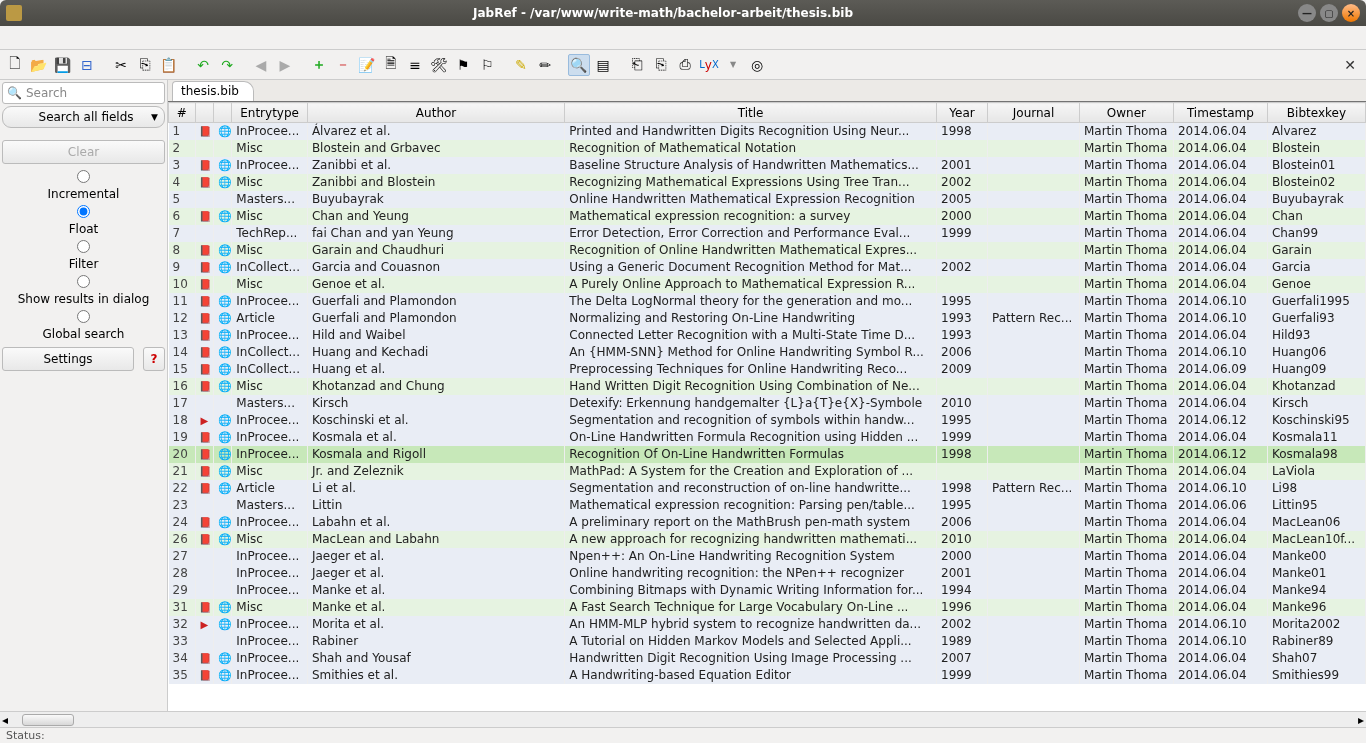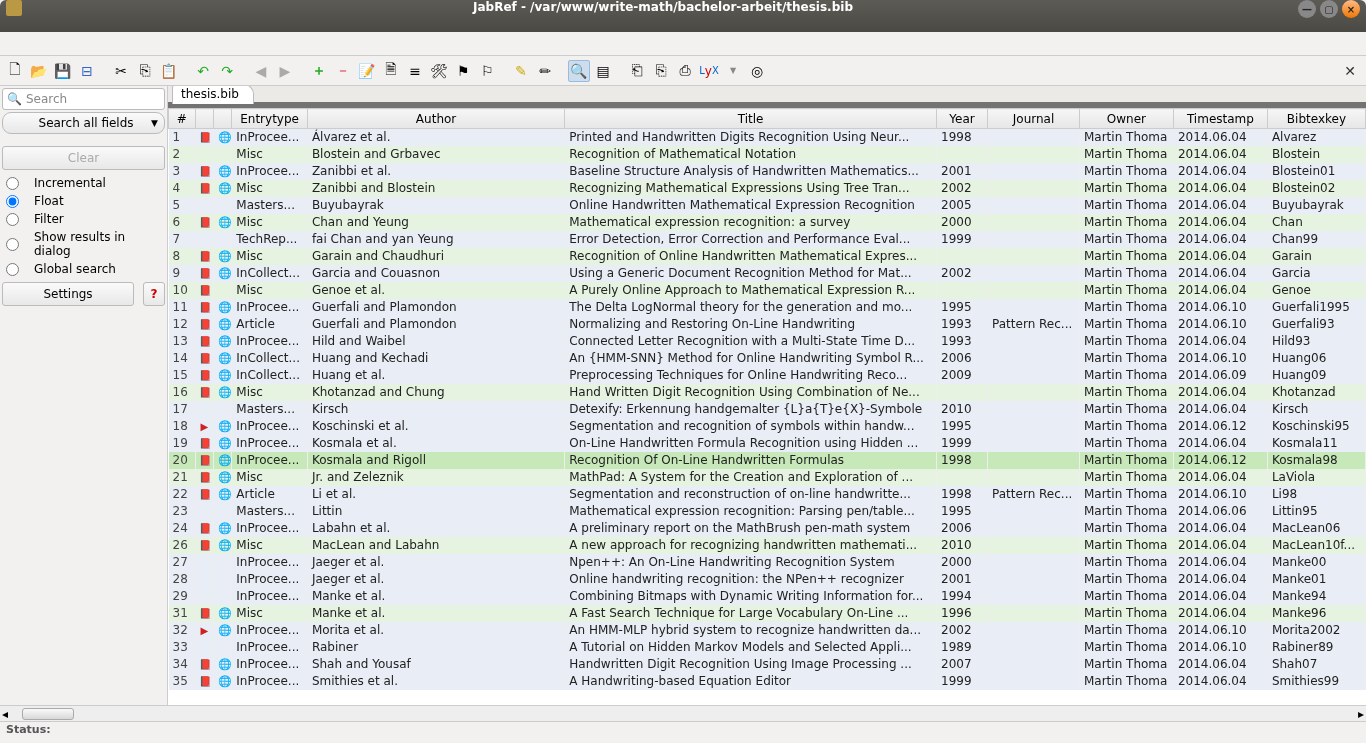--- a/index.html
+++ b/index.html
@@ -1,56 +1,56 @@
 <!DOCTYPE html>
 <html><head>
 <meta charset="utf-8">
 <style>
 * { margin: 0; padding: 0; box-sizing: border-box; font-family: "DejaVu Sans", "Liberation Sans", sans-serif; font-size: 12px; }
 body { width: 1366px; height: 743px; background: #f2f1f0; display: flex; flex-direction: column; overflow: hidden; }
-.titlebar { height: 32px; background: linear-gradient(#5c5b56,#4a4944); color: #fff; display: flex; align-items: flex-start; padding: 0 6px; font-weight: bold; border-radius: 6px 6px 0 0; }
+.titlebar { height: 26px; background: linear-gradient(#5c5b56,#4a4944); color: #fff; display: flex; align-items: center; padding: 0 6px; font-weight: bold; border-radius: 6px 6px 0 0; }
 .titlebar .appicon { width: 16px; height: 16px; background: #b94; border-radius: 2px; margin-right: 6px; flex-shrink: 0; }
 .titlebar .title { flex: 1; text-align: center; }
 .titlebar .winbtns { display: flex; gap: 4px; }
 .titlebar .winbtn { width: 18px; height: 18px; border-radius: 9px; background: #888; display: flex; align-items: center; justify-content: center; color: #222; font-size: 10px; cursor: pointer; }
 .titlebar .winbtn.close { background: linear-gradient(#fb8, #e70); }
 .menubar { height: 24px; background: #f2f1f0; display: flex; align-items: center; padding: 0 8px; border-bottom: 1px solid #ccc; }
 .menubar .menuitem { padding: 3px 8px; cursor: pointer; margin-top: 36px; }
 .menubar .menuitem u { text-decoration: underline; }
 .toolbar { height: 30px; background: #f2f1f0; display: flex; align-items: center; padding: 0 4px; gap: 2px; border-bottom: 1px solid #ccc; }
 .toolbar .tbtn { width: 22px; height: 22px; display: flex; align-items: center; justify-content: center; cursor: pointer; border-radius: 2px; font-size: 14px; }
 .toolbar .tsep { width: 8px; }
 .toolbar .closex { margin-left: auto; margin-right: 6px; font-size: 14px; cursor: pointer; color: #333; }
 .mainrow { flex: 1; display: flex; overflow: hidden; }
 .sidebar { width: 168px; background: #f2f1f0; border-right: 1px solid #ccc; padding: 2px; display: flex; flex-direction: column; gap: 2px; }
 .searchbox { height: 22px; background: #fff; border: 1px solid #bbb; border-radius: 3px; display: flex; align-items: center; padding: 0 4px; color: #888; gap: 4px; }
 .dropdown { height: 22px; background: linear-gradient(#fafafa,#e8e8e8); border: 1px solid #bbb; border-radius: 9px; display: flex; align-items: center; padding: 0 6px; cursor: pointer; justify-content: space-between; }
 .sidebtn { height: 24px; background: linear-gradient(#fafafa,#e8e8e8); border: 1px solid #bbb; border-radius: 3px; display: flex; align-items: center; justify-content: center; cursor: pointer; }
 .sidebtn.disabled { color: #aaa; margin-top: 10px; }
 .radiolist { padding: 2px 4px; }
-.radiolist label { display: flex; align-items: center; gap: 15px; padding: 2px 0; cursor: pointer; }
+.radiolist label { display: flex; align-items: center; gap: 4px; padding: 2px 0; cursor: pointer; flex-direction: column; }
 .settingsrow { display: flex; gap: 9px; justify-content: space-between; }
 .settingsrow .sidebtn { flex: 1; }
 .helpbtn { width: 22px; height: 24px; background: linear-gradient(#fafafa,#e8e8e8); border: 1px solid #bbb; border-radius: 3px; display: flex; align-items: center; justify-content: center; cursor: pointer; color: #c00; font-weight: bold; }
 .workarea { flex: 1; display: flex; flex-direction: column; overflow: hidden; }
-.tabrow { height: 22px; background: #eceae7; display: flex; align-items: center; padding-left: 4px; border-bottom: 6px solid #737373; }
+.tabrow { height: 22px; background: #eceae7; display: flex; align-items: flex-end; padding-left: 4px; border-bottom: 1px solid #737373; }
 .tab { height: 20px; background: #fff; border: 1px solid #bbb; border-bottom: none; border-radius: 4px 10px 0 0; padding: 2px 14px 0 8px; font-size: 12px; cursor: pointer; }
 .tablewrap { flex: 1; overflow: auto; background: #fff; }
 table { border-collapse: collapse; width: 100%; table-layout: fixed; }
 th { background: linear-gradient(#f6f6f6,#e6e6e6); border: 1px solid #ccc; font-weight: normal; padding: 2px 4px; height: 20px; font-size: 12px; text-align: center; position: sticky; top: 0; overflow: hidden; white-space: nowrap; text-overflow: ellipsis; }
 td { border-right: 1px solid #eee; padding: 0 4px; height: 17px; font-size: 12px; white-space: nowrap; overflow: hidden; text-overflow: ellipsis; color: #222; background: var(--rowbg,#fff); }
 td.num { text-align: left; color: #444; }
 tr.blue td { --rowbg: #e9edf5; }
 tr.green td { --rowbg: #e6f3e1; }
 tr.hilite td { --rowbg: #c7e8b9; }
 .pdfico { color: #c22; font-size: 10px; text-align: center; }
 .urlico { color: #27c; font-size: 11px; text-align: center; }
 .scrollbar { height: 16px; background: #eee; border-top: 1px solid #ccc; display: flex; align-items: center; }
 .scrollbar .thumb { width: 52px; height: 12px; background: linear-gradient(#fafafa,#d8d8d8); border: 1px solid #aaa; border-radius: 3px; margin-left: 12px; cursor: pointer; }
-.statusbar { height: 22px; background: #f2f1f0; border-top: 1px solid #ccc; padding: 1px 6px; font-size: 11px; color: #555; font-weight: bold; }
+.statusbar { height: 16px; background: #f2f1f0; border-top: 1px solid #ccc; padding: 1px 6px; font-size: 11px; color: #555; }
 </style>
 </head>
 <body>
 
 <div class="titlebar">
   <div class="appicon"></div>
   <div class="title">JabRef - /var/www/write-math/bachelor-arbeit/thesis.bib</div>
   <div class="winbtns">
     <div class="winbtn">—</div>
     <div class="winbtn">▢</div>

